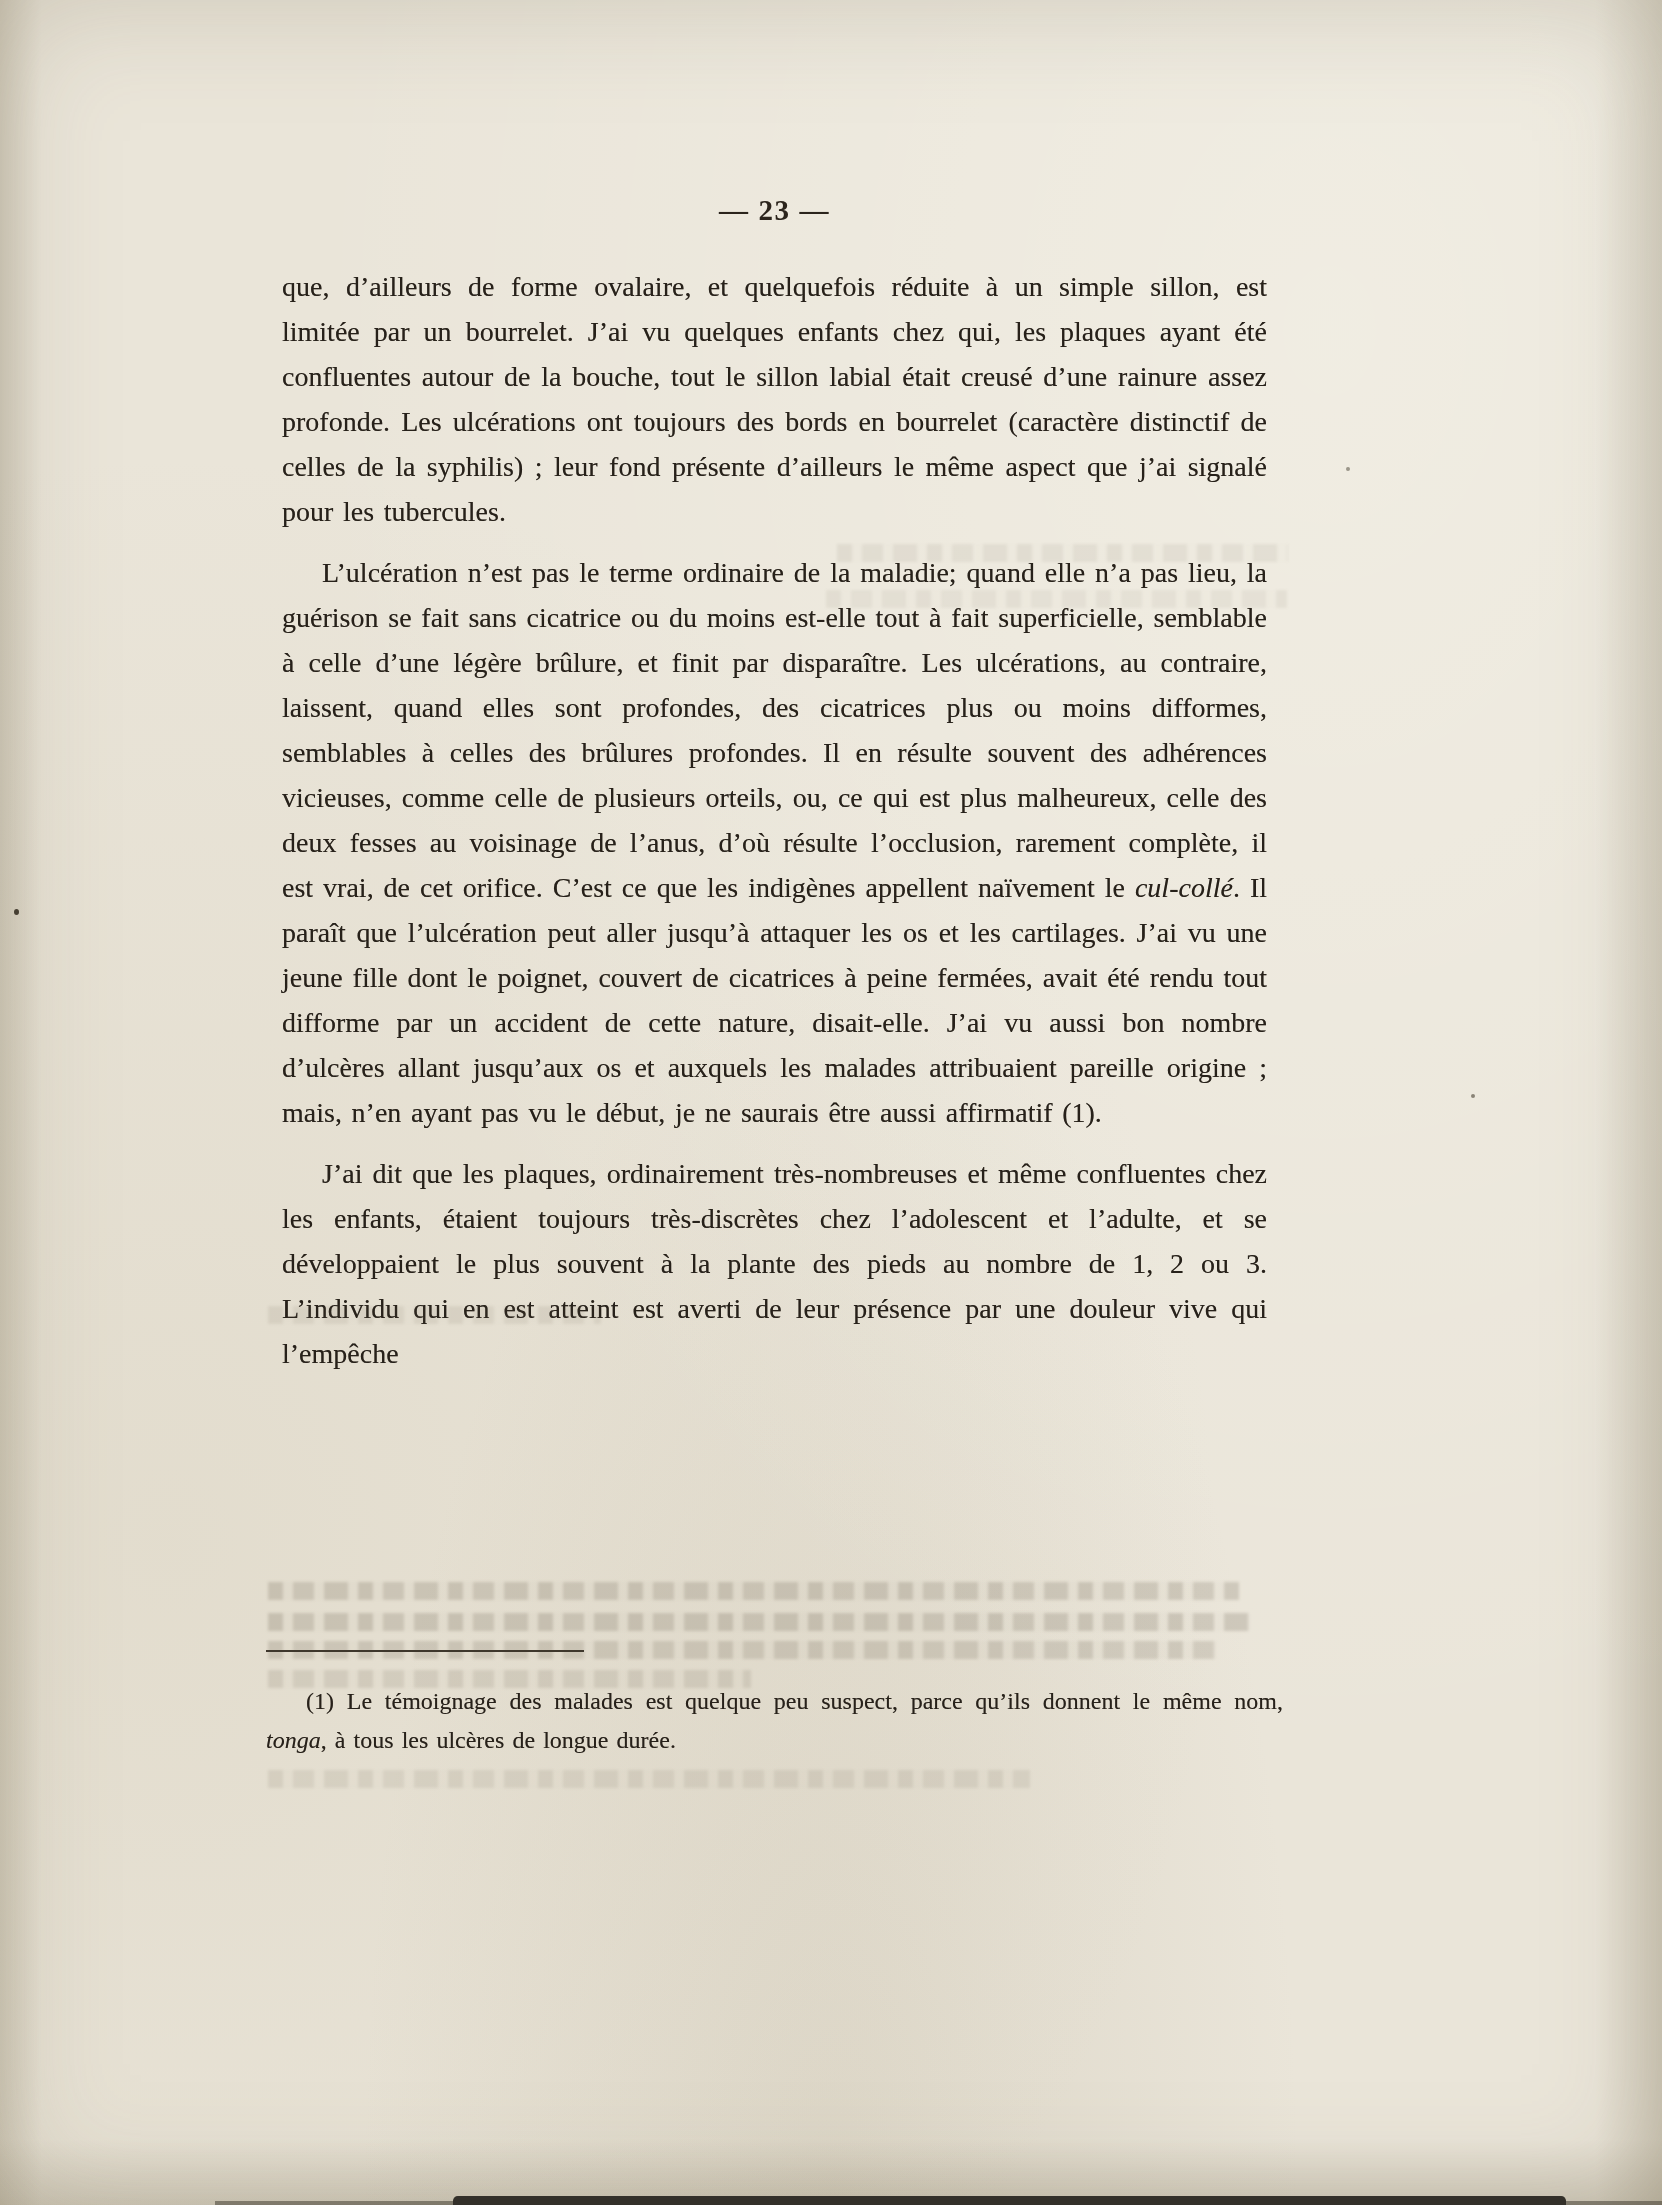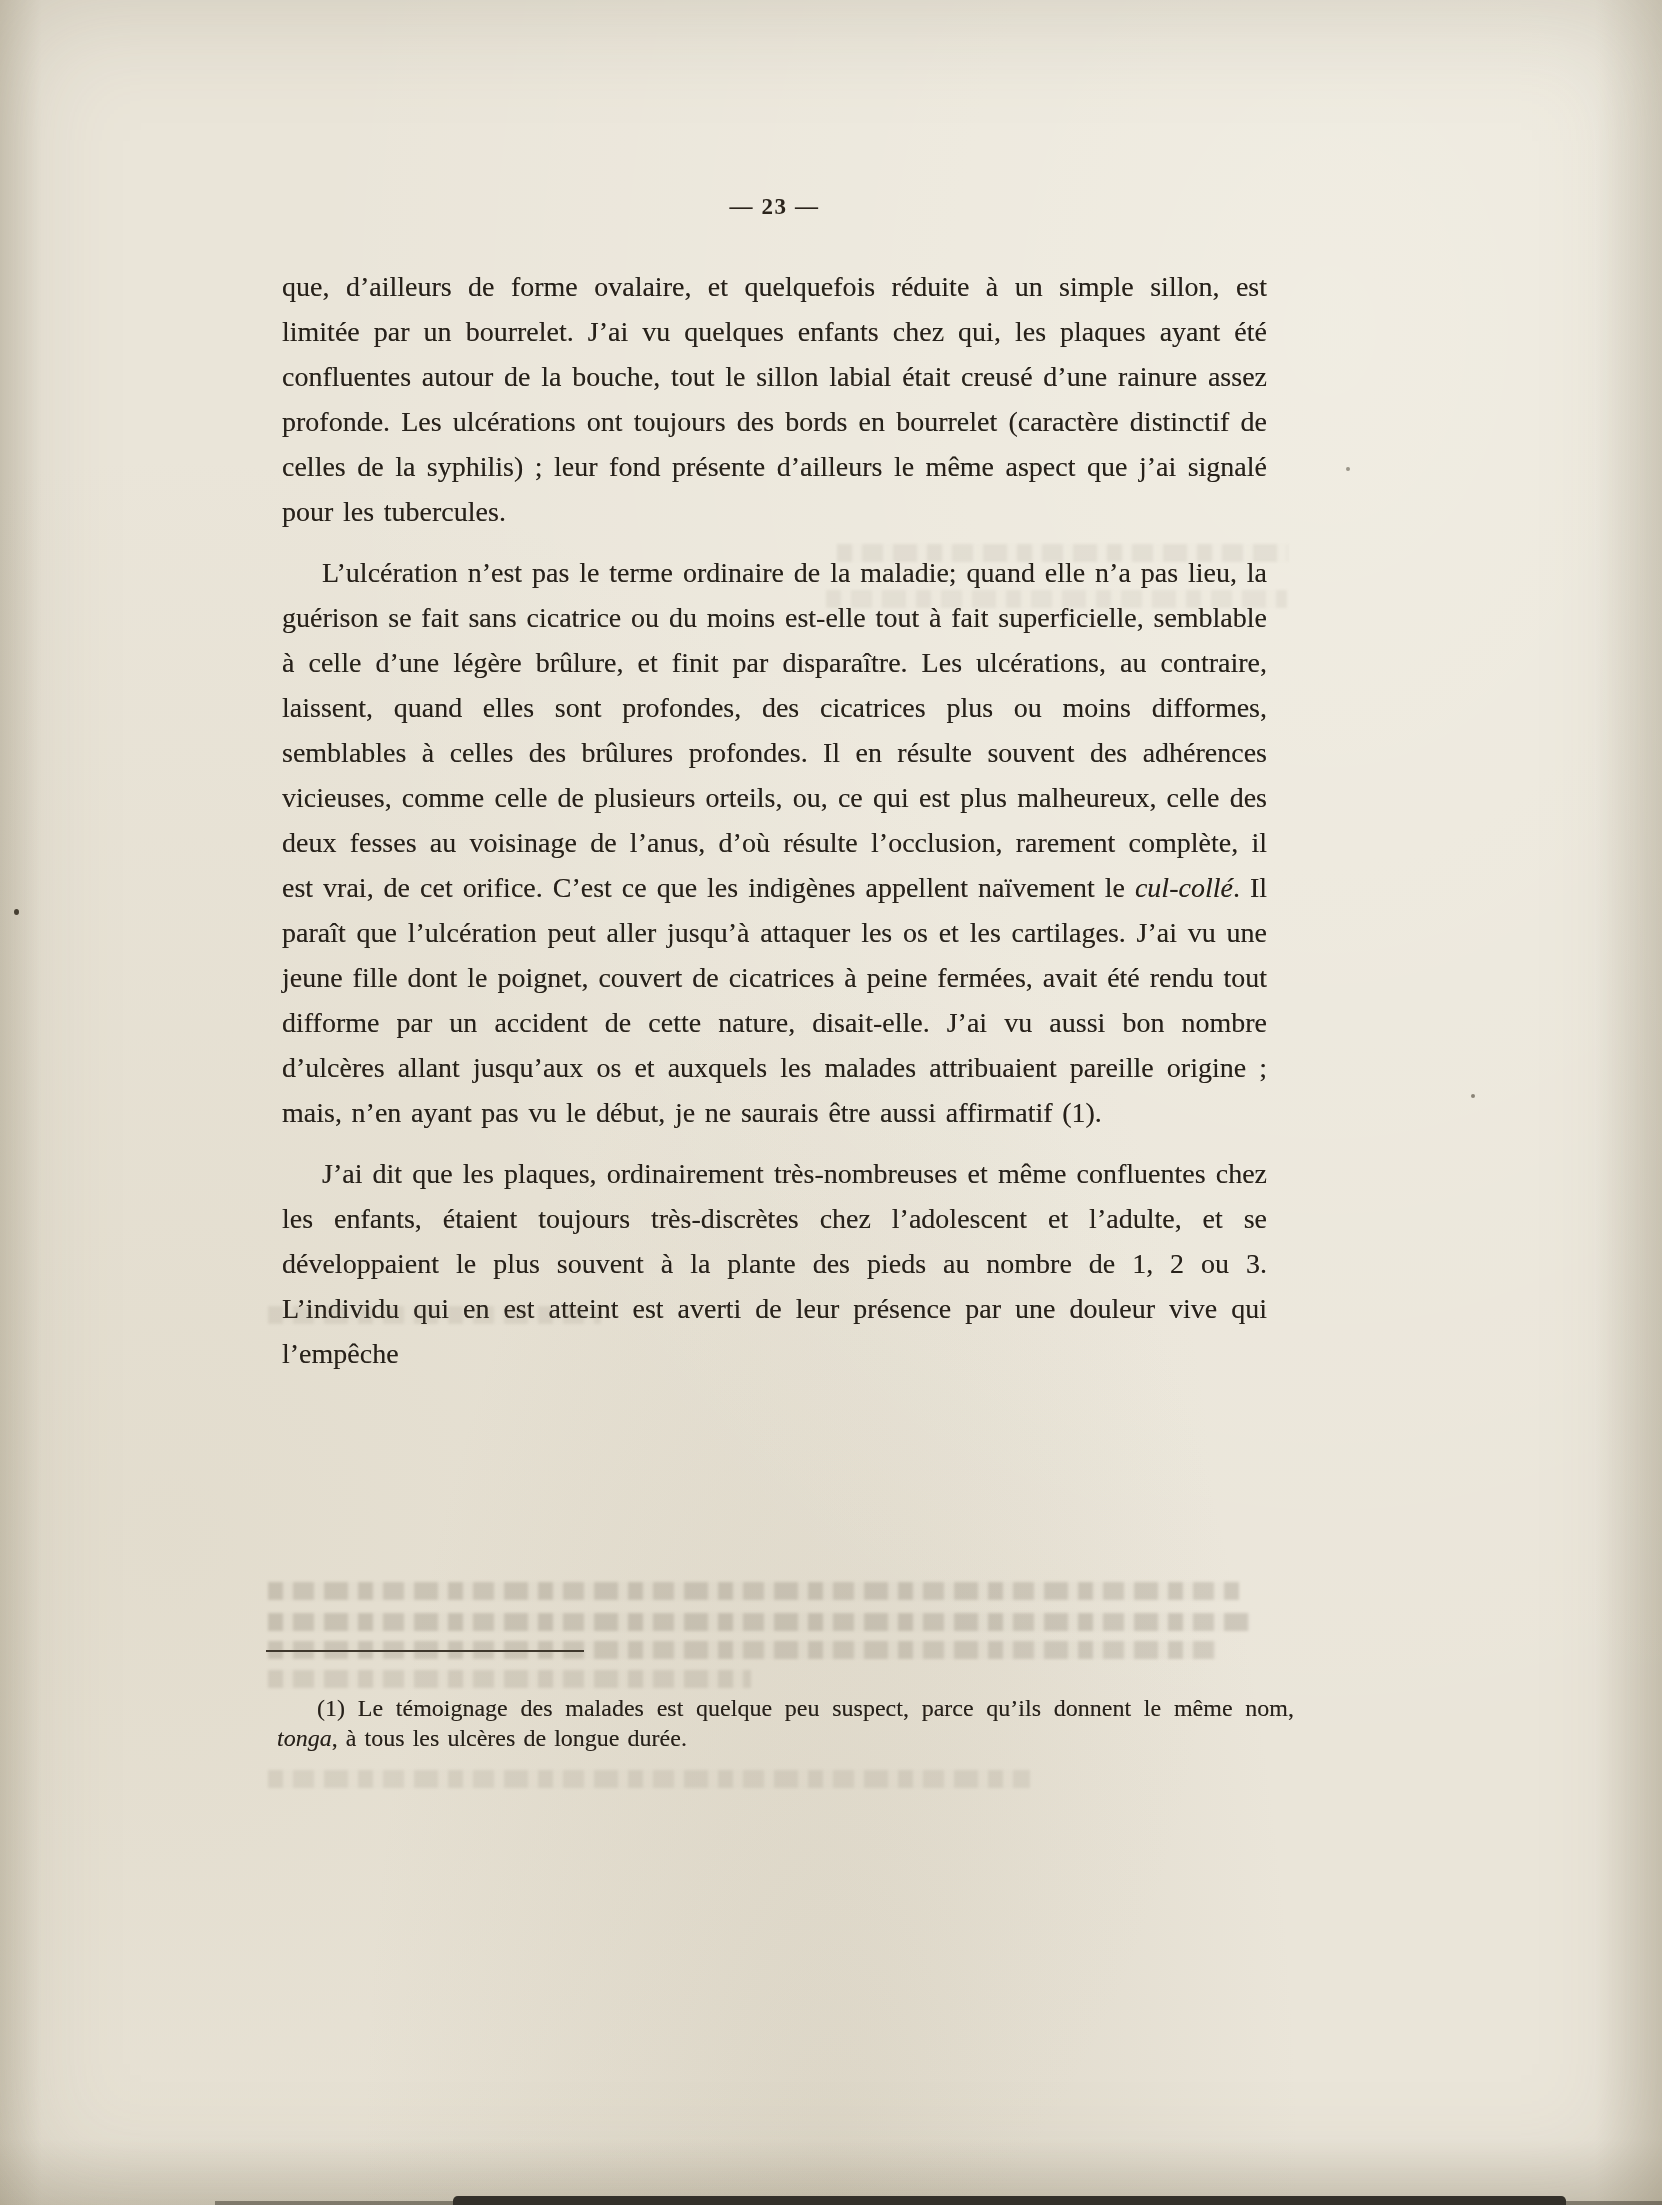--- a/index.html
+++ b/index.html
@@ -20,21 +20,21 @@
   }
   .vignette {
     position: absolute; inset: 0;
     box-shadow: inset 0 0 118px rgba(125,115,90,0.28);
     pointer-events: none;
   }
   .page-number {
     position: absolute;
     top: 194px; left: 266px; width: 1017px;
     text-align: center;
-    font-size: 23px;
+    font-size: 29px;
     font-weight: bold;
     letter-spacing: 1.6px;
     color: #2b241c;
   }
   .body-text {
     position: absolute;
     top: 248px; left: 266px; width: 1017px;
     font-size: 28px;
     line-height: 45px;
     text-align: justify;
@@ -46,25 +46,25 @@
   em { }
   .footnote-rule {
     position: absolute;
     top: 1650px; left: 266px; width: 318px;
     border-top: 2.1px solid #3e372c;
   }
   .footnote {
     position: absolute;
     top: 1682px; left: 266px; width: 1017px;
     font-size: 24px;
-    line-height: 30px;
+    line-height: 39px;
     text-align: justify;
     text-indent: 40px;
     word-spacing: 2.1px;
-    margin: 11px;
+    margin: 0;
     text-shadow: 0 0 0.5px rgba(40,33,25,0.4);
   }
   .bleed {
     position: absolute;
     height: 18px;
     filter: blur(1.6px);
     background: repeating-linear-gradient(90deg,
       rgba(105,95,78,0.45) 0 15px, rgba(105,95,78,0.05) 15px 25px,
       rgba(105,95,78,0.40) 25px 46px, rgba(105,95,78,0.04) 46px 56px,
       rgba(105,95,78,0.42) 56px 80px, rgba(105,95,78,0.05) 80px 90px);

